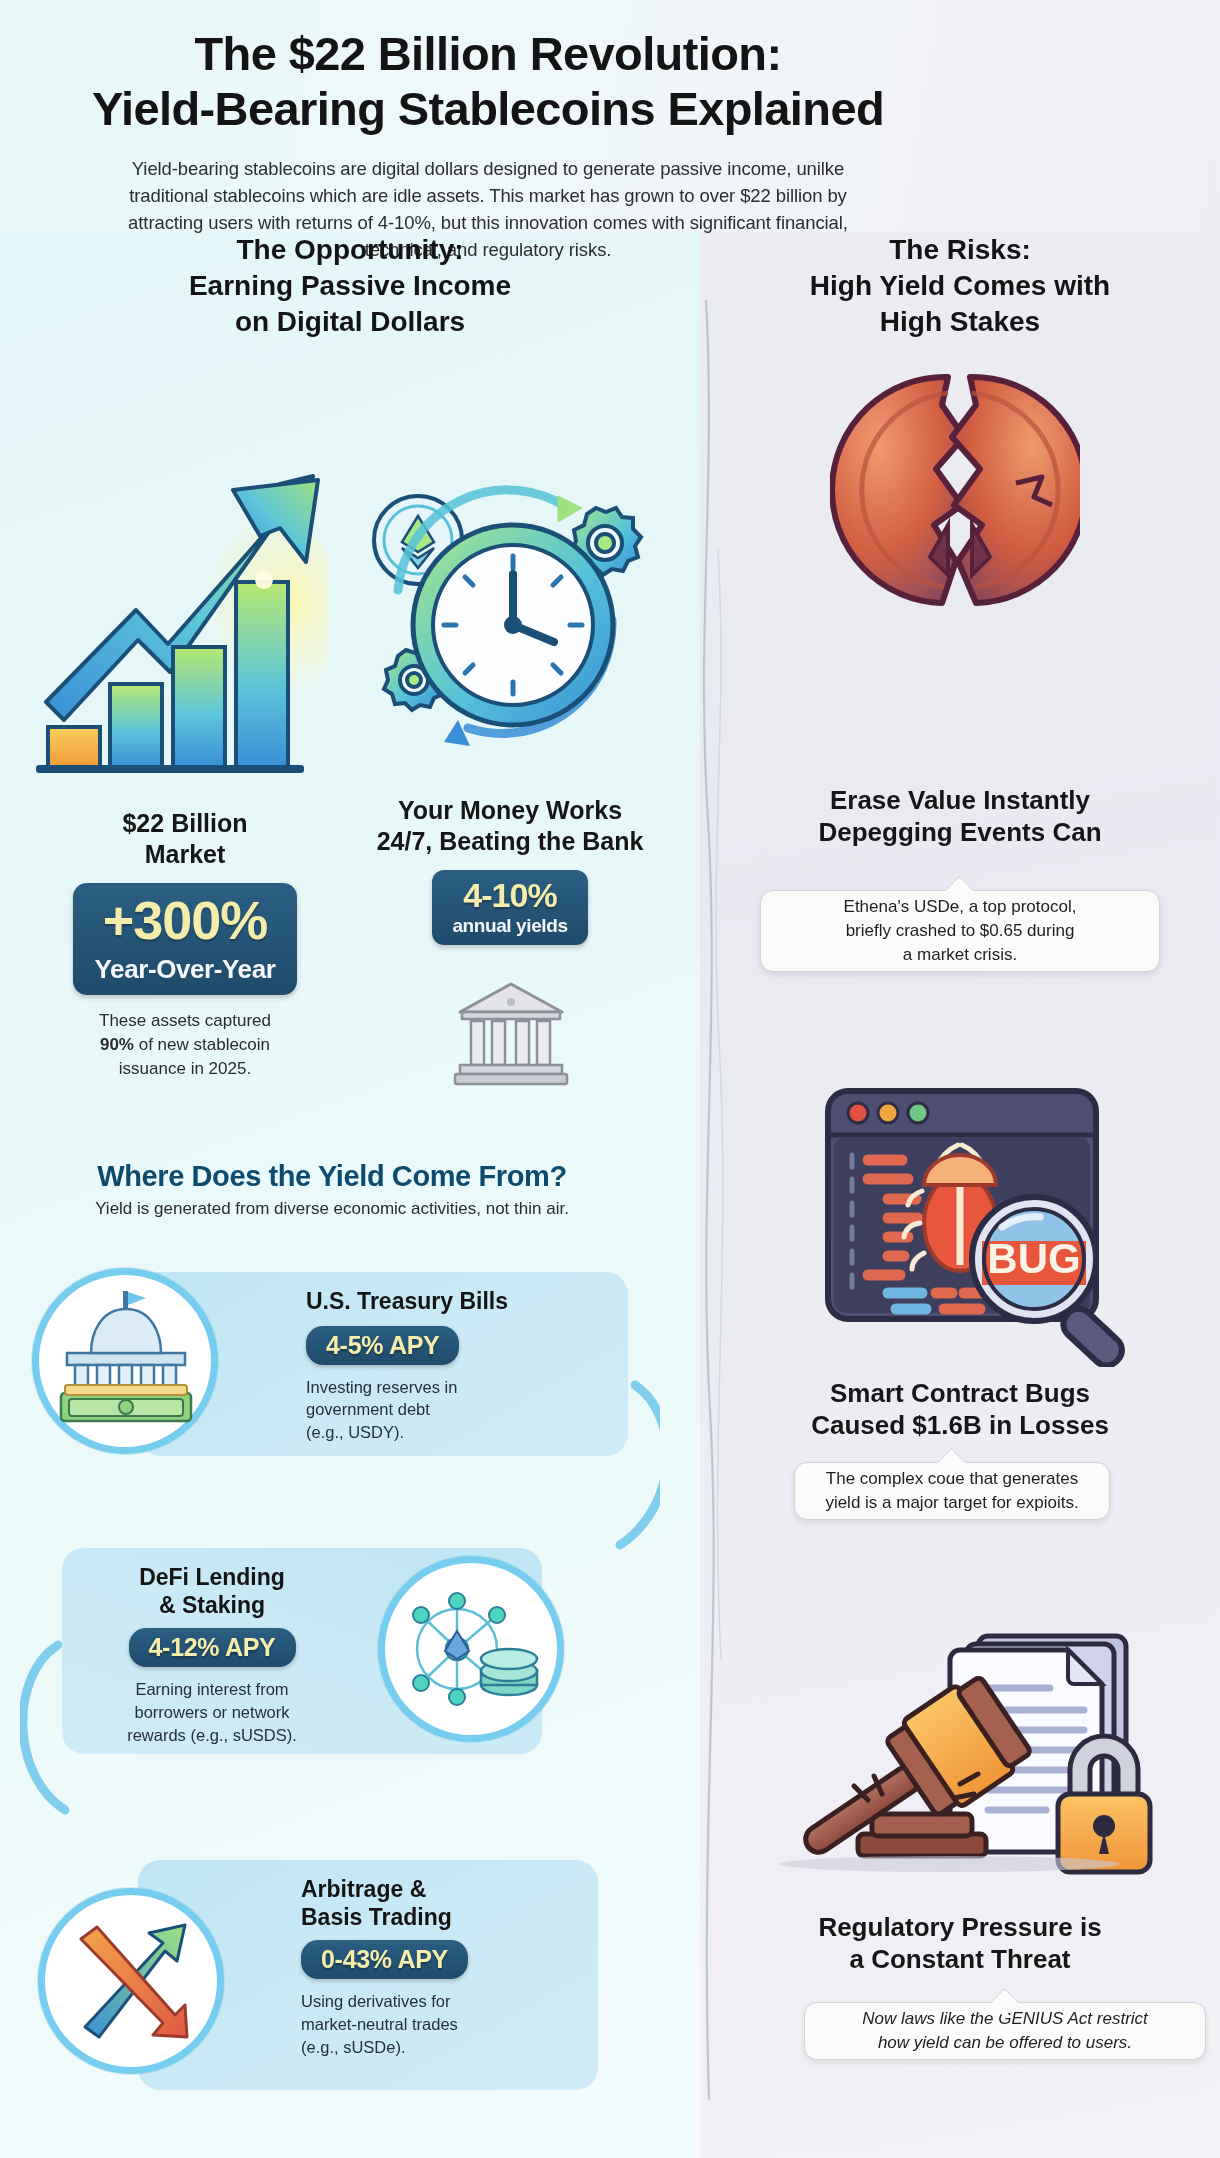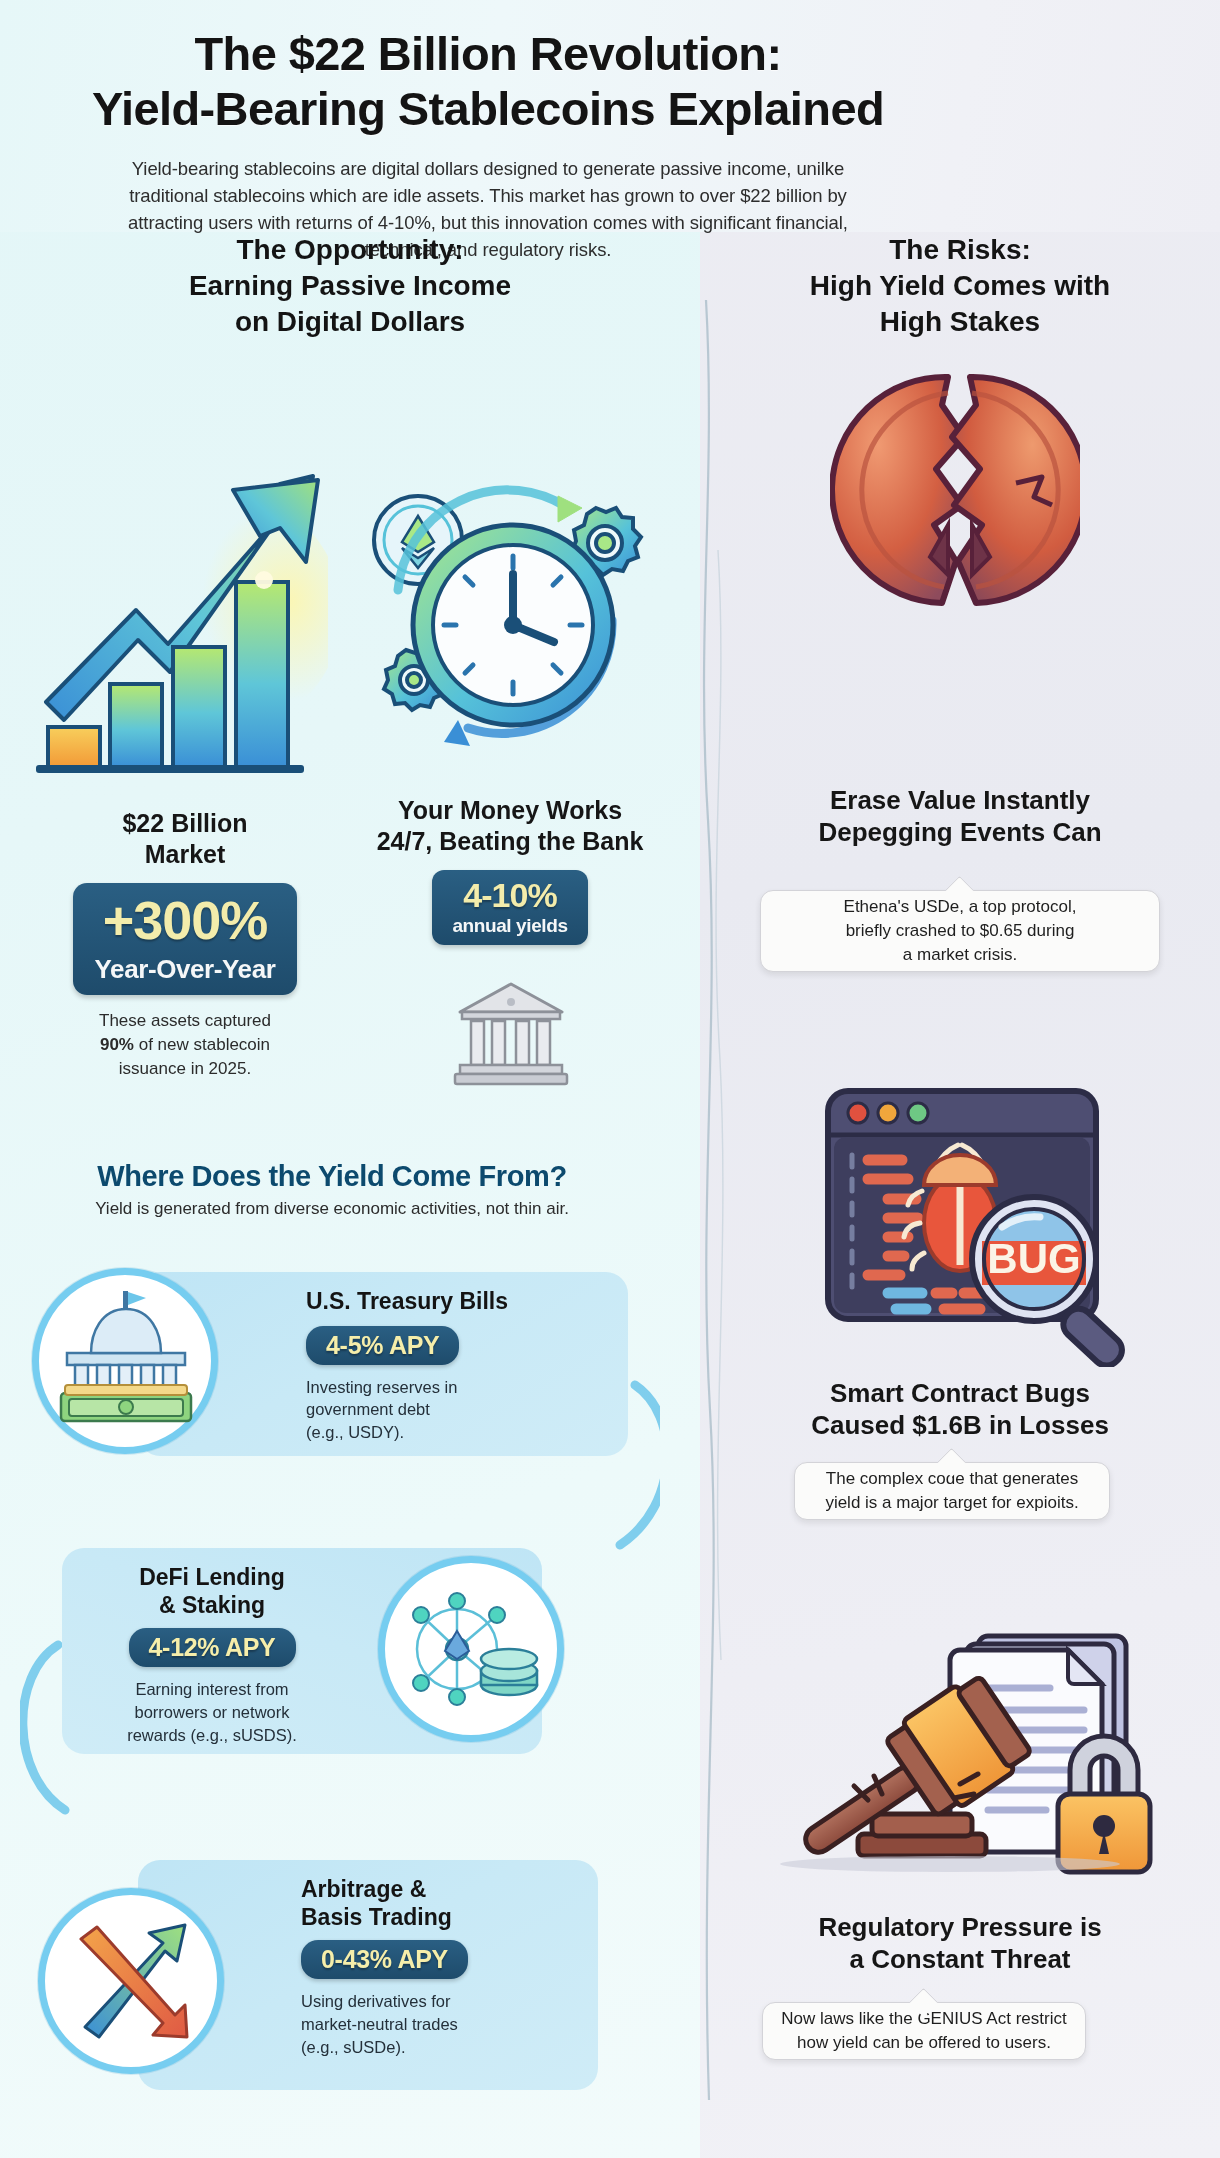--- a/index.html
+++ b/index.html
@@ -547,18 +547,18 @@
     <path d="M354 244 l -5 22 h 10 z" fill="#2e2a40"></path>
     <ellipse cx="200" cy="276" rx="170" ry="8" fill="#c9ccd8" opacity="0.6"></ellipse>
   </svg>
 
   <div class="block" style="left:740px; top:1912px; width:440px;">
     <div class="cap-title" style="font-size:26px;">
       <div>Regulatory Pressure is</div>
       <div>a Constant Threat</div>
     </div>
   </div>
-  <div class="bubble" style="left:762px; top:2002px; width:324px;">
+  <div class="bubble" style="left:804px; top:2002px; width:402px;font-style:italic;">
     <div>Now laws like the GENIUS Act restrict</div>
     <div>how yield can be offered to users.</div>
   </div>
 
 </div>
 
 </body></html>

